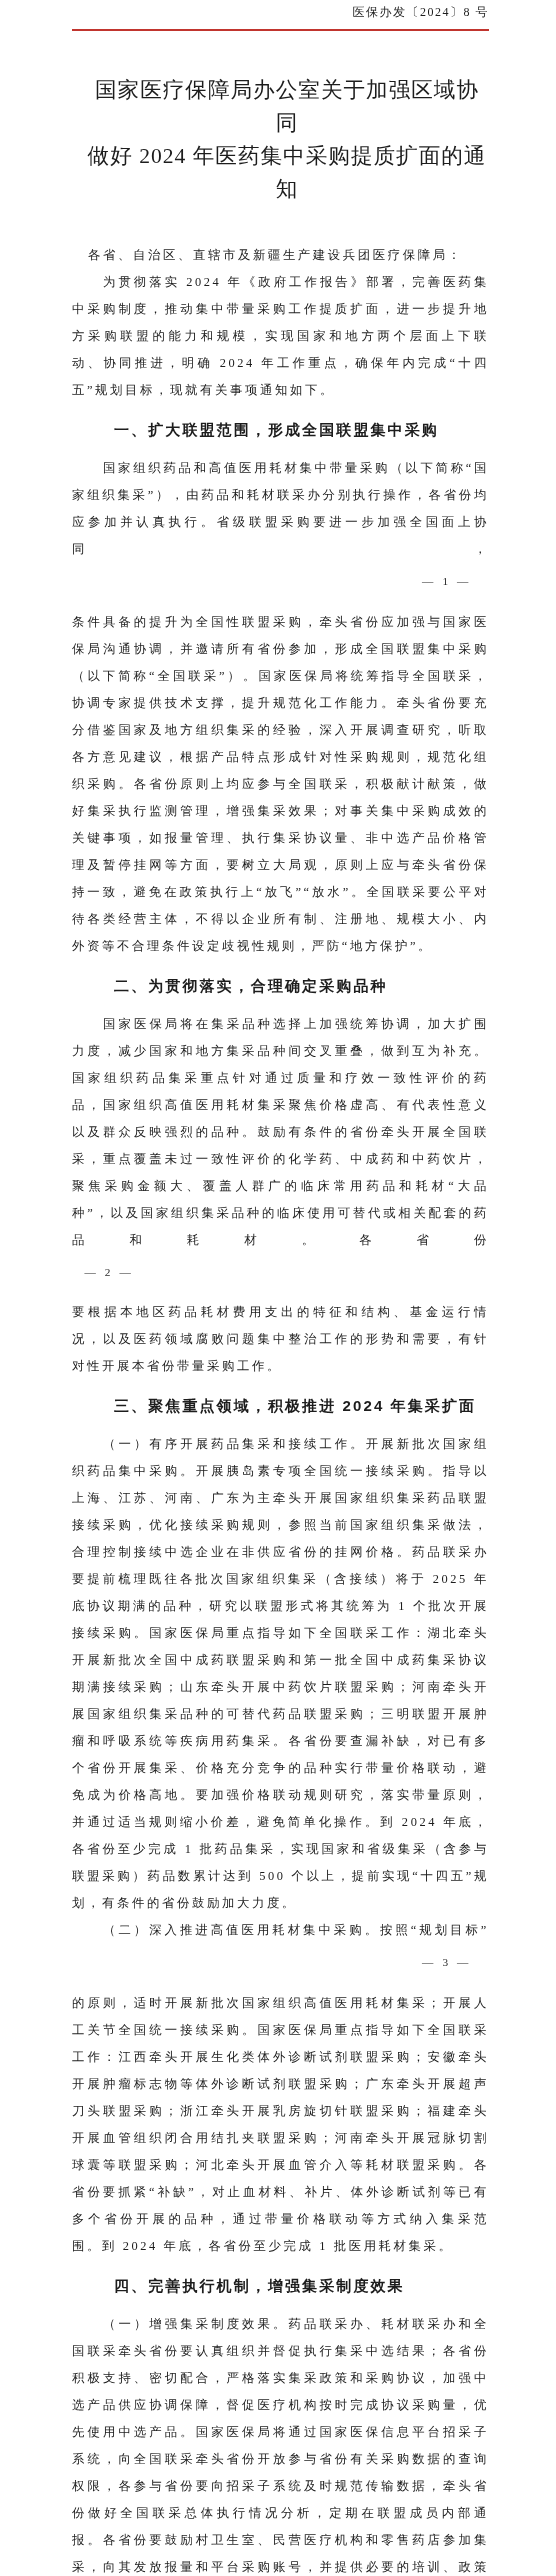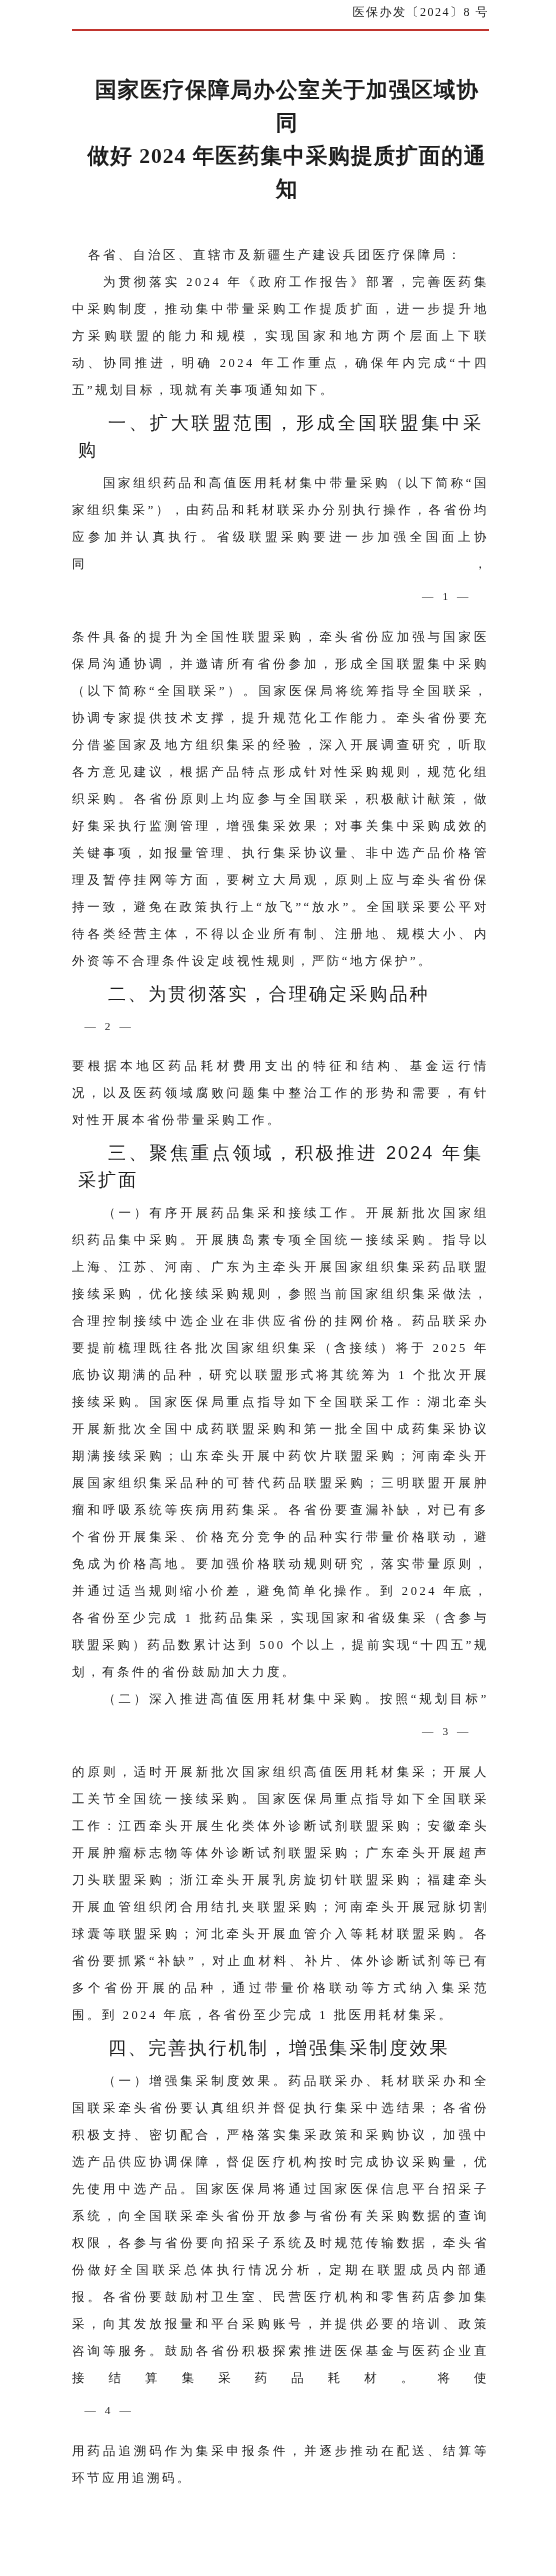--- a/index.html
+++ b/index.html
@@ -23,46 +23,46 @@
   }
   .redline {
     height: 2.1px;
     background: #c1352e;
     margin-top: 8.2px;
     border: none;
   }
   .title {
     margin: 43px 0 0 13px;
     text-align: center;
-    font-weight: bold;
+    font-weight: normal;
     font-size: 21.6px;
     line-height: 33px;
     letter-spacing: 1px;
   }
   .salutation {
     margin: 36px 0 0 16px;
     font-size: 12.4px;
     line-height: 27px;
     letter-spacing: 2.6px;
   }
   .para {
     margin: 0;
     font-size: 12.4px;
     line-height: 27px;
     letter-spacing: 2.6px;
     text-align: justify;
   }
   .indent { text-indent: 31px; }
   .fill { text-align-last: justify; }
   .heading {
-    margin: 6px;
-    font-size: 18px;
+    margin: 12px;
+    font-size: 15px;
     line-height: 27px;
     letter-spacing: 2.1px;
-    font-weight: normal;
+    font-weight: bold;
     font-family: "Liberation Sans", "DejaVu Sans", sans-serif;
     text-indent: 30px;
     text-align: justify;
   }
   .lead { font-weight: normal; }
   .pagenum {
     margin: 7.2px 0 15.5px 0;
     font-size: 11.3px;
     line-height: 23px;
     letter-spacing: 3.1px;
@@ -89,20 +89,21 @@
   <p class="heading">一、扩大联盟范围，形成全国联盟集中采购</p>
 
   <p class="para indent fill">国家组织药品和高值医用耗材集中带量采购（以下简称“国家组织集采”），由药品和耗材联采办分别执行操作，各省份均应参加并认真执行。省级联盟采购要进一步加强全国面上协同，</p>
 
   <div class="pagenum right">— 1 —</div>
 
   <p class="para">条件具备的提升为全国性联盟采购，牵头省份应加强与国家医保局沟通协调，并邀请所有省份参加，形成全国联盟集中采购（以下简称“全国联采”）。国家医保局将统筹指导全国联采，协调专家提供技术支撑，提升规范化工作能力。牵头省份要充分借鉴国家及地方组织集采的经验，深入开展调查研究，听取各方意见建议，根据产品特点形成针对性采购规则，规范化组织采购。各省份原则上均应参与全国联采，积极献计献策，做好集采执行监测管理，增强集采效果；对事关集中采购成效的关键事项，如报量管理、执行集采协议量、非中选产品价格管理及暂停挂网等方面，要树立大局观，原则上应与牵头省份保持一致，避免在政策执行上“放飞”“放水”。全国联采要公平对待各类经营主体，不得以企业所有制、注册地、规模大小、内外资等不合理条件设定歧视性规则，严防“地方保护”。</p>
 
   <p class="heading">二、为贯彻落实，合理确定采购品种</p>
 
+  <p class="para indent fill">国家医保局将在集采品种选择上加强统筹协调，加大扩围力度，减少国家和地方集采品种间交叉重叠，做到互为补充。国家组织药品集采重点针对通过质量和疗效一致性评价的药品，国家组织高值医用耗材集采聚焦价格虚高、有代表性意义以及群众反映强烈的品种。鼓励有条件的省份牵头开展全国联采，重点覆盖未过一致性评价的化学药、中成药和中药饮片，聚焦采购金额大、覆盖人群广的临床常用药品和耗材“大品种”，以及国家组织集采品种的临床使用可替代或相关配套的药品和耗材。各省份</p>
 
   <div class="pagenum left">— 2 —</div>
 
   <p class="para">要根据本地区药品耗材费用支出的特征和结构、基金运行情况，以及医药领域腐败问题集中整治工作的形势和需要，有针对性开展本省份带量采购工作。</p>
 
   <p class="heading">三、聚焦重点领域，积极推进 2024 年集采扩面</p>
 
   <p class="para indent"><b class="lead">（一）有序开展药品集采和接续工作。</b><span>开展新批次国家组织药品集中采购。开展胰岛素专项全国统一接续采购。指导以上海、江苏、河南、广东为主牵头开展国家组织集采药品联盟接续采购，优化接续采购规则，参照当前国家组织集采做法，合理控制接续中选企业在非供应省份的挂网价格。药品联采办要提前梳理既往各批次国家组织集采（含接续）将于 2025 年底协议期满的品种，研究以联盟形式将其统筹为 1 个批次开展接续采购。国家医保局重点指导如下全国联采工作：湖北牵头开展新批次全国中成药联盟采购和第一批全国中成药集采协议期满接续采购；山东牵头开展中药饮片联盟采购；河南牵头开展国家组织集采品种的可替代药品联盟采购；三明联盟开展肿瘤和呼吸系统等疾病用药集采。各省份要查漏补缺，对已有多个省份开展集采、价格充分竞争的品种实行带量价格联动，避免成为价格高地。要加强价格联动规则研究，落实带量原则，并通过适当规则缩小价差，避免简单化操作。到 2024 年底，各省份至少完成 1 批药品集采，实现国家和省级集采（含参与联盟采购）药品数累计达到 500 个以上，提前实现“十四五”规划，有条件的省份鼓励加大力度。</span></p>
 
   <p class="para indent fill"><b class="lead">（二）深入推进高值医用耗材集中采购。</b><span>按照“规划目标”</span></p>

